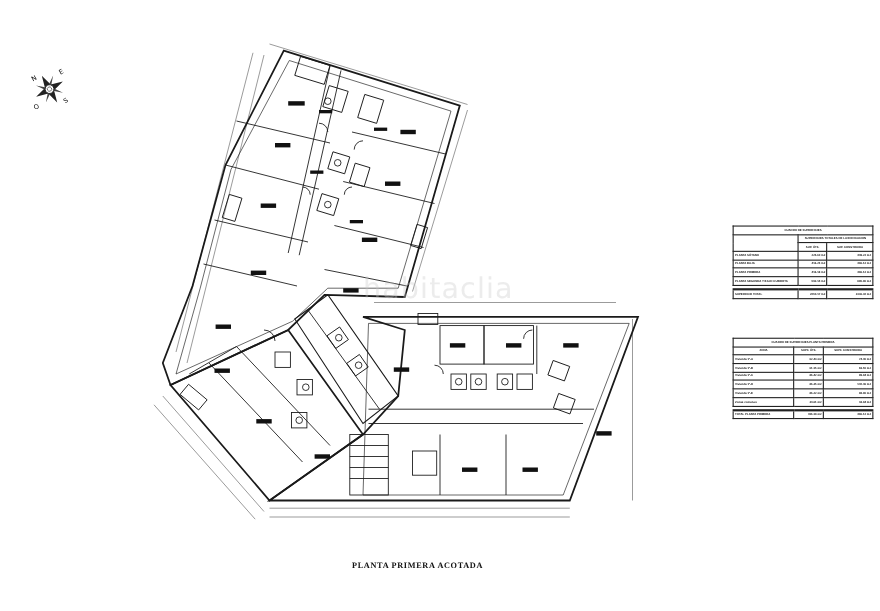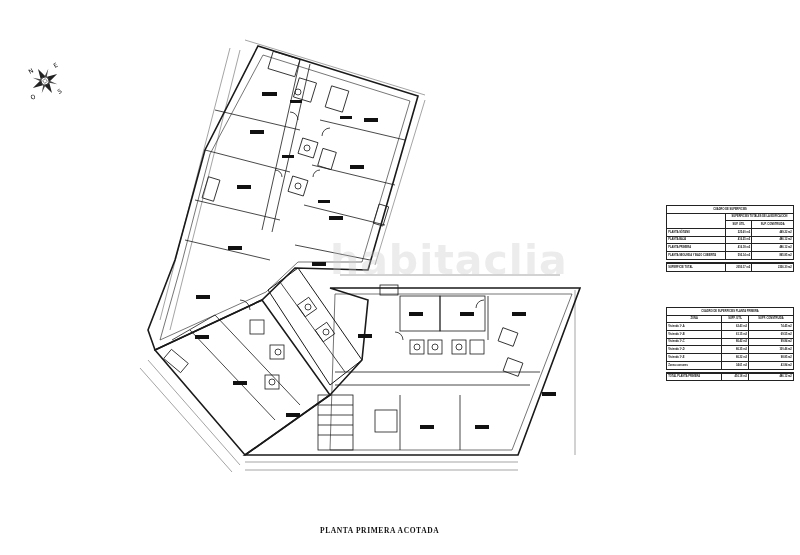--- a/index.html
+++ b/index.html
@@ -1,21 +1,21 @@
 <!DOCTYPE html>
 <html><head>
 <meta charset="utf-8">
 <style>
   html, body { margin:0; padding:0; background:#ffffff; }
   body { width:800px; height:555px; position:relative; overflow:hidden; font-family:"Liberation Sans", sans-serif; color:#111; }
   .sheet { position:absolute; left:0; top:0; width:800px; height:555px; background:#fff; }
   .plan { position:absolute; left:0; top:0; width:800px; height:555px; }
   .compass { position:absolute; left:22px; top:58px; width:46px; height:46px; }
-  .title { position:absolute; left:320px; top:526px; font-family:"Liberation Serif", serif; font-weight:bold; font-size:7.5px; letter-spacing:0.6px; color:#111; }
-  .watermark { position:absolute; left:330px; top:236px; font-family:"DejaVu Sans", sans-serif; font-size:41px; font-weight:bold; color:rgba(200,200,200,0.35); letter-spacing:1px; }
+  .title { position:absolute; left:320px; top:509px; font-family:"Liberation Serif", serif; font-weight:bold; font-size:7.5px; letter-spacing:0.6px; color:#111; }
+  .watermark { position:absolute; left:330px; top:248px; font-family:"DejaVu Sans", sans-serif; font-size:26px; font-weight:normal; color:rgba(200,200,200,0.35); letter-spacing:1px; }
   table.sup { position:absolute; border-collapse:collapse; font-size:2.6px; line-height:3.2px; color:#111; }
   table.sup td { border:0.8px solid #222; padding:0.6px 1.2px; white-space:nowrap; height:5.5px; }
   table.sup td.num { text-align:right; font-weight:bold; }
   table.sup td.lbl { font-weight:bold; }
   table.sup td.hdr { text-align:center; font-weight:bold; }
   .t1 { left:666px; top:205px; width:128px; }
   .t2 { left:666px; top:307px; width:128px; }
   .t1 .total td, .t2 .total td { border-top:2px double #222; }
   .gap td { border:none !important; height:2px !important; padding:0 !important; }
 </style>

